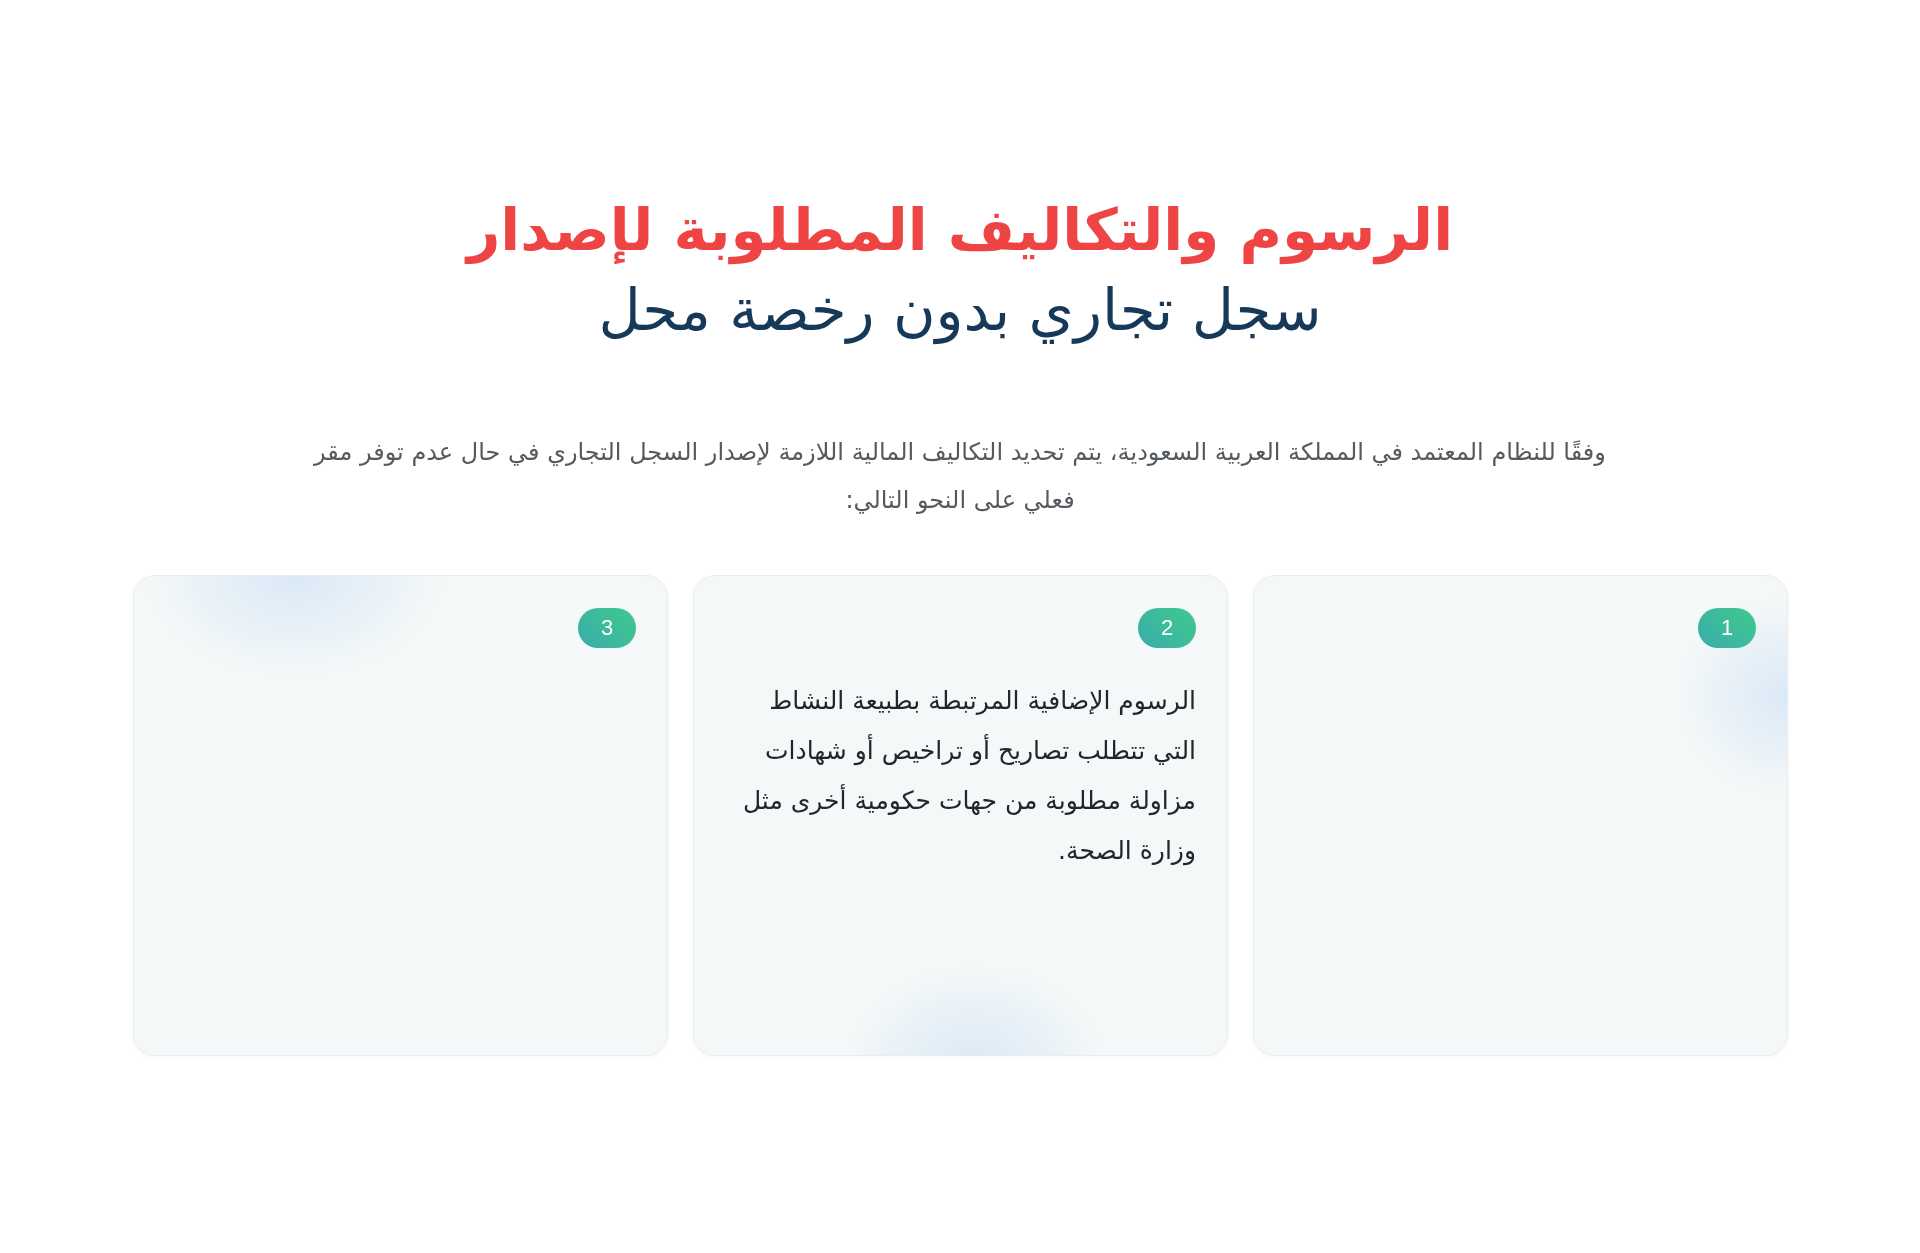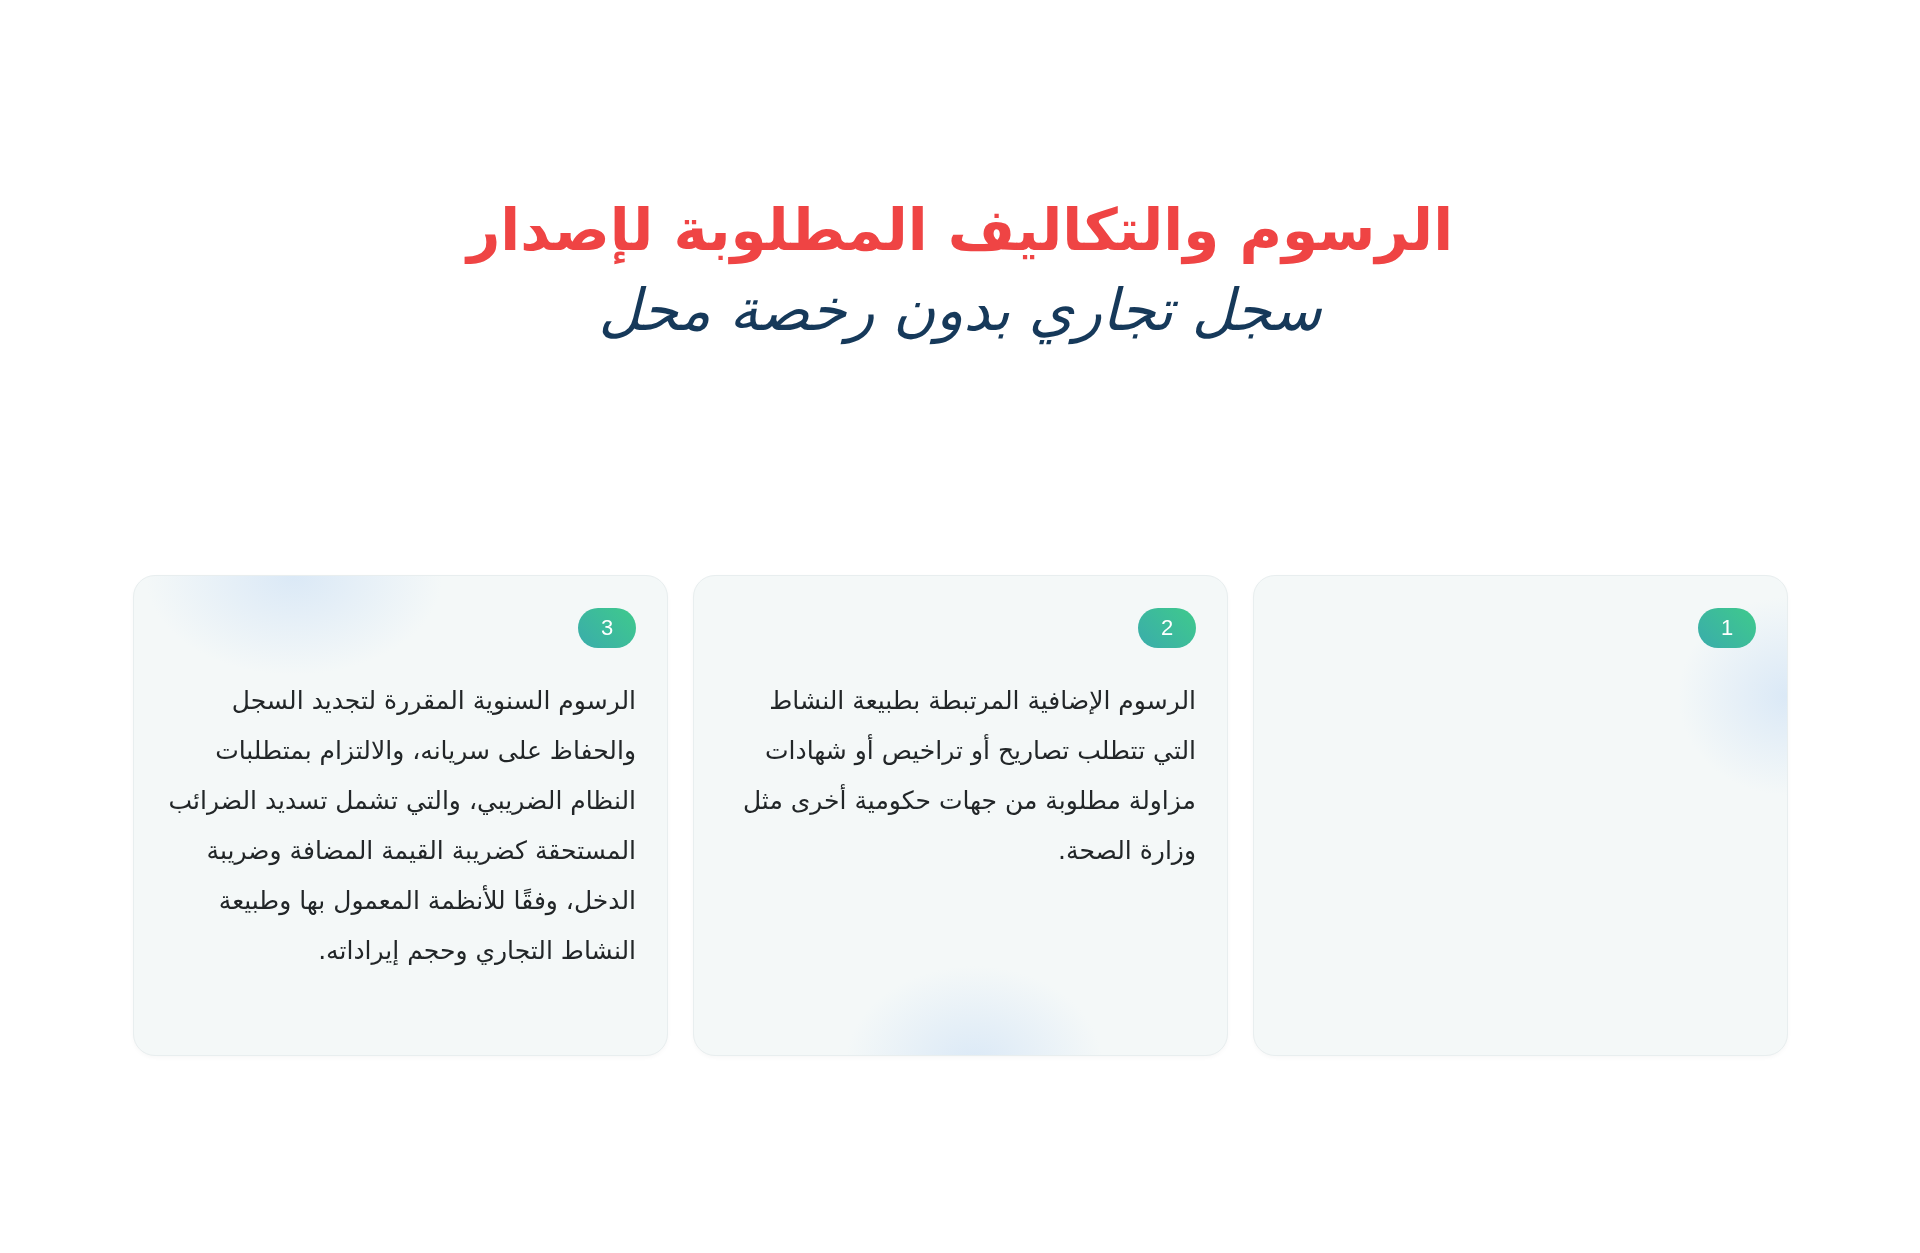--- a/index.html
+++ b/index.html
@@ -33,21 +33,20 @@
       font-size: 58px;
       font-weight: bold;
       letter-spacing: -1px;
     }
     .title-line2 {
       display: block;
       color: #16395a;
       font-size: 58px;
       font-weight: normal;
       letter-spacing: -1px;
-      font-style: italic;
     }
     .intro {
       position: absolute;
       left: 300px;
       width: 1320px;
       top: 428px;
       text-align: center;
       color: #555a5e;
       font-size: 24px;
       line-height: 48px;
@@ -115,20 +114,21 @@
 </head>
 <body>
 
 <section class="section">
 
   <h1 class="title">
     <span class="title-line1">الرسوم والتكاليف المطلوبة لإصدار</span>
     <span class="title-line2">سجل تجاري بدون رخصة محل</span>
   </h1>
 
+  <p class="intro">وفقًا للنظام المعتمد في المملكة العربية السعودية، يتم تحديد التكاليف المالية اللازمة لإصدار السجل التجاري في حال عدم توفر مقر فعلي على النحو التالي:</p>
 
   <div class="cards">
 
     <div class="card c1">
       <div class="glow"></div>
       <div class="badge-row">
         <span class="badge">1</span>
       </div>
     </div>
 
@@ -138,17 +138,16 @@
         <span class="badge">2</span>
       </div>
       <p class="card-text">الرسوم الإضافية المرتبطة بطبيعة النشاط التي تتطلب تصاريح أو تراخيص أو شهادات مزاولة مطلوبة من جهات حكومية أخرى مثل وزارة الصحة.</p>
     </div>
 
     <div class="card c3">
       <div class="glow"></div>
       <div class="badge-row">
         <span class="badge">3</span>
       </div>
-      <p class="card-text">الرسوم السنوية المقررة لتجديد السجل والحفاظ على سريانه، والالتزام بمتطلبات النظام الضريبي، والتي تشمل تسديد الضرائب المستحقة كضريبة القيمة المضافة وضريبة الدخل، وفقًا للأنظمة المعمول بها وطبيعة النشاط التجاري وحجم إيراداته.</p>
     </div>
 
   </div>
 </section>
 
 </body></html>

